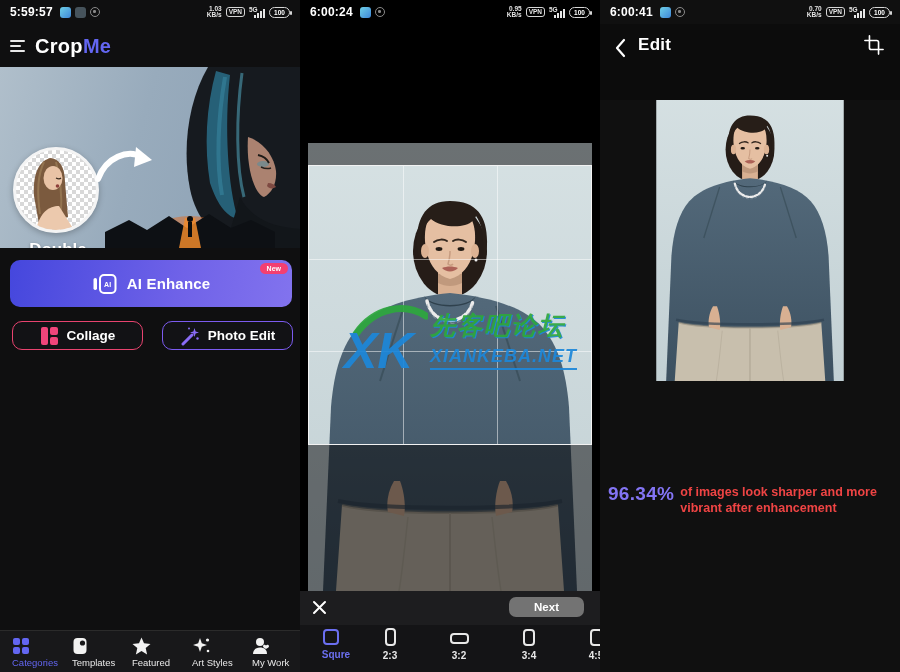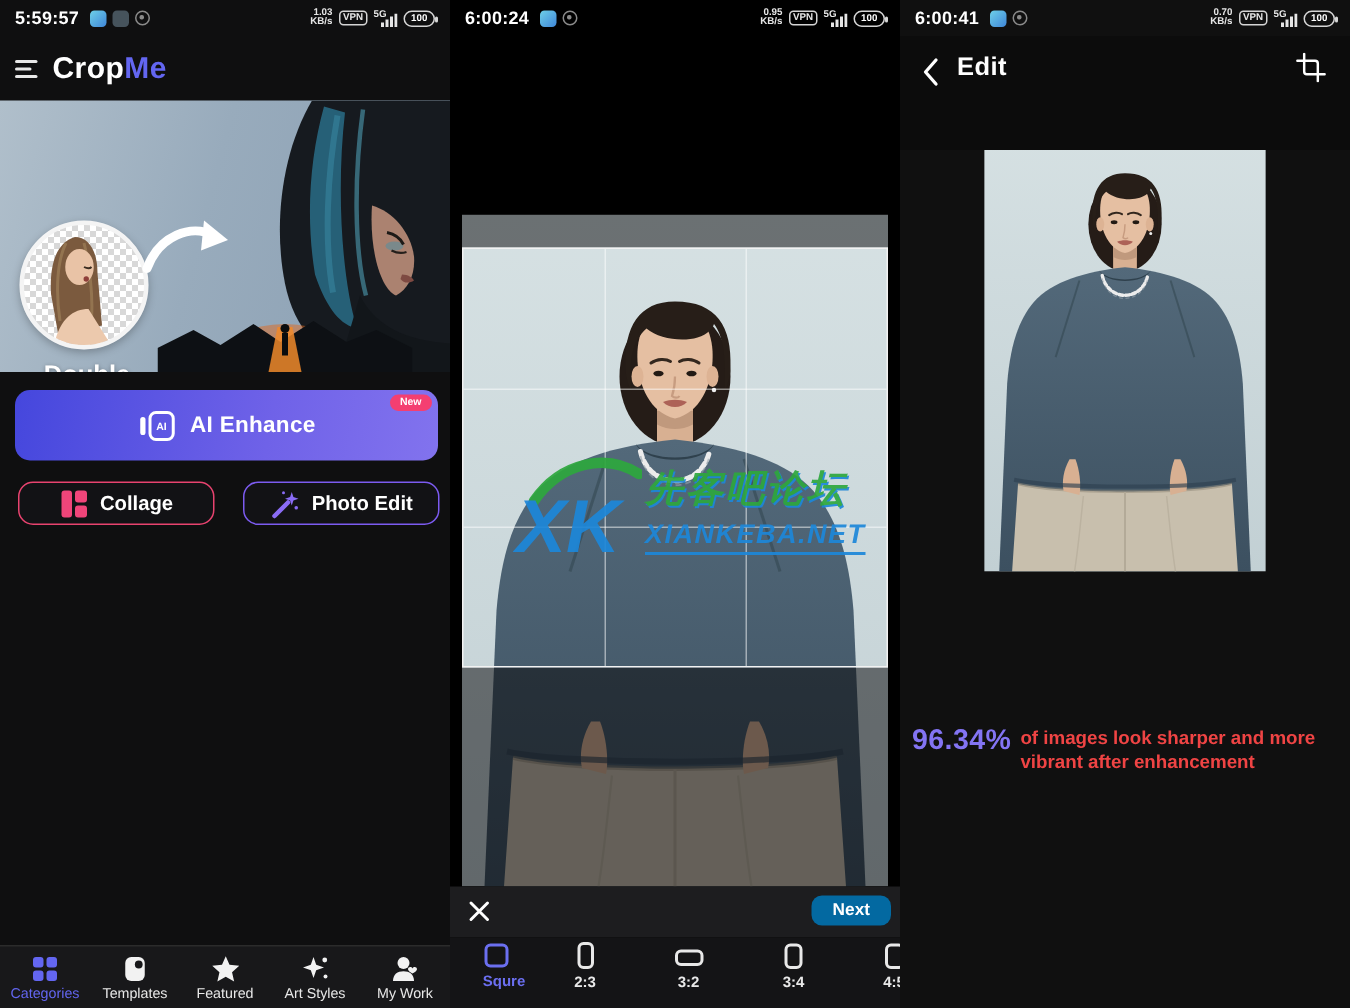--- a/index.html
+++ b/index.html
@@ -48,21 +48,21 @@
   .bn-title { position:absolute; left:16px; top:172px; width:84px; text-align:center; color:#fff; font-size:17px; font-weight:800; line-height:21px; text-shadow:0 1px 3px rgba(0,0,0,.35); }
 
   .btn-ai { position:absolute; left:10px; top:260px; width:282px; height:47px; border-radius:10px; background:linear-gradient(100deg,#4547dd 0%, #6f62e8 60%, #8273ee 100%); display:flex; align-items:center; justify-content:center; gap:10px; }
   .btn-ai .lbl { color:#fff; font-size:15px; font-weight:600; letter-spacing:.2px; }
   .ai-badge { position:absolute; top:3px; right:4px; background:#f43f71; color:#fff; font-size:7px; font-weight:800; padding:2px 7px; border-radius:7px; }
   .btn-outline { position:absolute; top:321px; height:29px; width:131px; border-radius:10px; background:#121215; display:flex; align-items:center; justify-content:center; gap:8px; color:#fff; font-size:13.5px; font-weight:600; }
   .btn-collage { left:12px; border:1.6px solid #e8436f; }
   .btn-pedit { left:162px; border:1.6px solid #7c5bf0; }
 
   .navbar { position:absolute; left:0; bottom:0; width:300px; height:42px; background:#18181a; border-top:1px solid #2b2b2b; display:flex; }
-  .nav-item { flex:1; display:flex; flex-direction:column; align-items:center; justify-content:center; gap:2px; padding-top:2px; }
+  .nav-item { flex:1; display:flex; flex-direction:column; align-items:flex-start; justify-content:center; gap:2px; padding-top:2px;margin-left:12px; }
   .nav-item .nlbl { font-size:9.5px; color:#e8e8e8; font-weight:500; }
   .nav-item.active .nlbl { color:#6366f1; }
 
   
   .crop-photo { position:absolute; left:8px; top:143px; width:284px; height:448px; overflow:hidden; }
   .crop-photo > svg { display:block; }
   .dim { position:absolute; left:0; right:0; background:rgba(10,10,12,.52); z-index:3; }
   .dim.top { top:0; height:22px; }
   .dim.bot { top:302px; bottom:0; }
   .crop-box { position:absolute; left:0; top:22px; width:284px; height:280px; border:1.5px solid #f2f2f2; z-index:4; }
@@ -74,21 +74,21 @@
 
   .watermark { position:absolute; left:42px; top:300px; width:246px; height:78px; z-index:6; display:flex; align-items:center; opacity:.92; }
   .wm-logo { position:relative; width:86px; height:78px; flex:0 0 86px; }
   .wm-text { display:flex; flex-direction:column; margin-left:2px; }
   .wm-cjk { font-size:25px; font-weight:900; font-style:italic; color:#2ea83e; letter-spacing:2px; text-shadow:1px 1px 0 #1d87d9; white-space:nowrap; }
   .wm-site { margin-top:4px; font-size:18px; font-weight:800; font-style:italic; color:#1d87d9; letter-spacing:1px; border-bottom:2.5px solid #1d87d9; padding-bottom:1px; align-self:flex-start; }
 
   .crop-bar { position:absolute; left:0; top:591px; width:300px; height:34px; background:#1d1d1f; display:flex; align-items:center; }
   .crop-close { position:absolute; left:12px; top:9px; }
   .crop-title { width:100%; text-align:center; color:#fff; font-size:15px; font-weight:700; }
-  .crop-next { position:absolute; right:6px; top:6px; background:#0369a1; color:#fff; font-size:11.5px; font-weight:700; padding:4px 14px; border-radius:7px; }
+  .crop-next { position:absolute; right:16px; top:6px; background:#737373; color:#fff; font-size:11.5px; font-weight:700; padding:4px 25px; border-radius:7px; }
   .ratio-row { position:absolute; left:0; top:625px; width:300px; height:47px; background:#141416; }
   .ratio { position:absolute; top:4px; width:44px; display:flex; flex-direction:column; align-items:center; gap:4px; }
   .ratio .ric { border:2px solid #e8e8e8; border-radius:4px; }
   .ratio .rlbl { font-size:10px; color:#e8e8e8; font-weight:600; }
   .ratio.sel .ric { border-color:#6b6ff0; }
   .ratio.sel .rlbl { color:#6b6ff0;margin-left:10px; }
 
   
   .edit-header { position:absolute; top:24px; left:0; right:0; height:76px; background:#0c0c0c; }
   .back-btn { position:absolute; left:14px; top:14px; }

